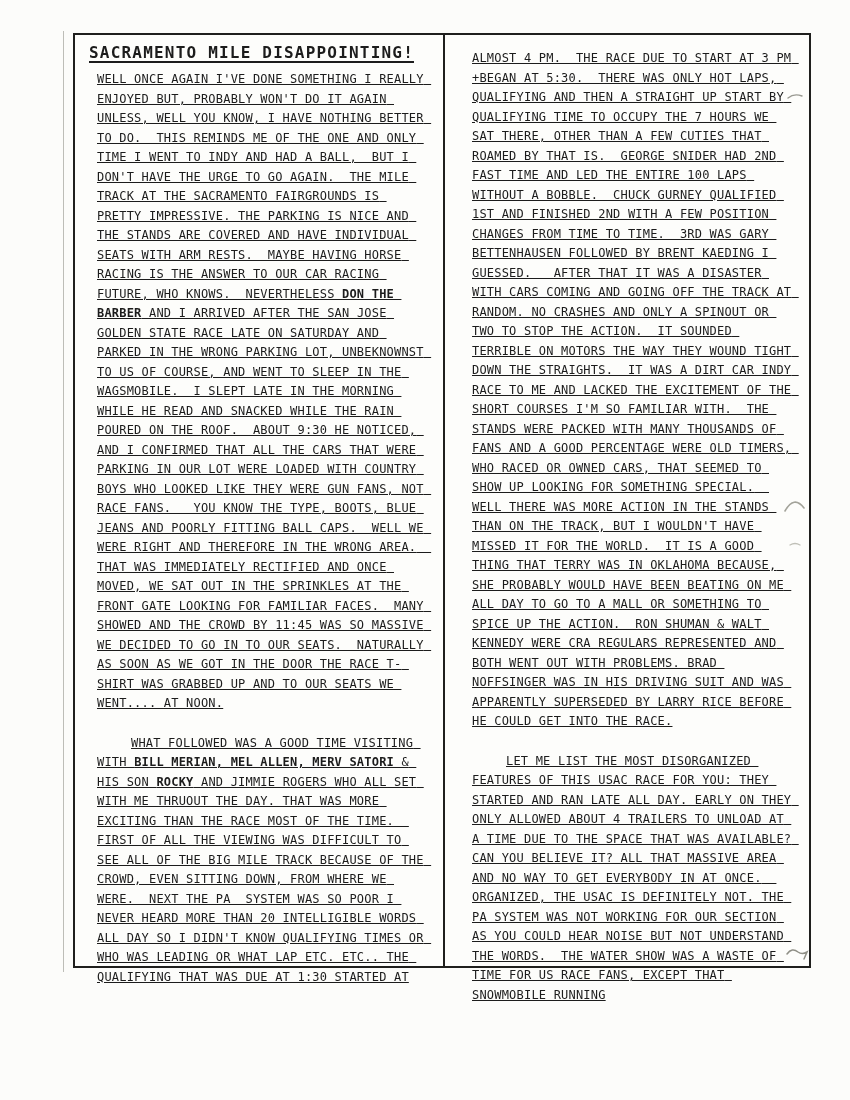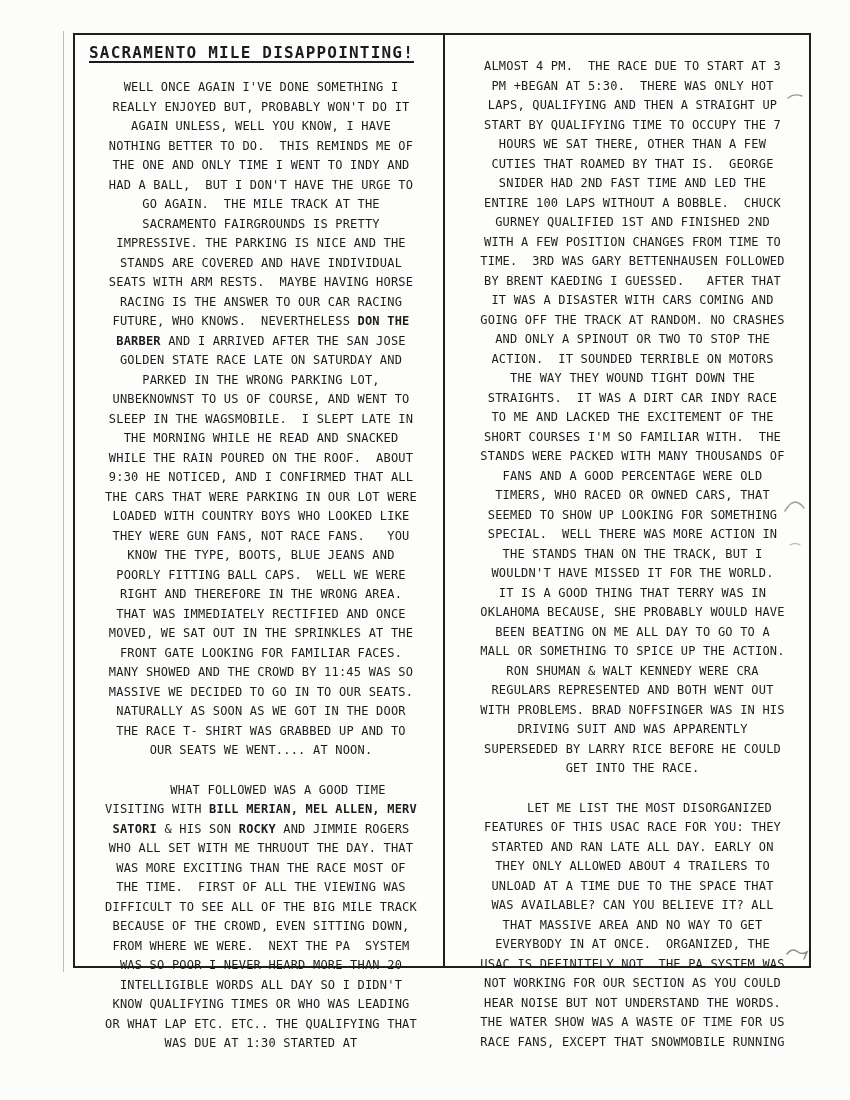--- a/index.html
+++ b/index.html
@@ -32,26 +32,27 @@
   .title {
     margin: 2px 0 6px 0;
     font-size: 16px; font-weight: bold;
     letter-spacing: 1.2px;
     text-decoration: underline;
     text-decoration-thickness: 2px;
     text-underline-offset: 3px;
     white-space: nowrap;
   }
   .para {
-    margin: 16px;
+    margin: 8px;
     font-size: 12px;
     line-height: 19.5px;
     letter-spacing: 0.2px;
     white-space: pre-wrap;
-    text-align: center;
+    text-align: left;
+    text-decoration: underline;
   }
   .para + .para { margin-top: 20px; }
   .para.indent { text-indent: 34px; }
   .bold { font-weight: bold; }
   .pencil-mark { position: absolute; pointer-events: none; }
 </style>
 </head>
 <body>
 
 <div class="scan-edge"></div>

